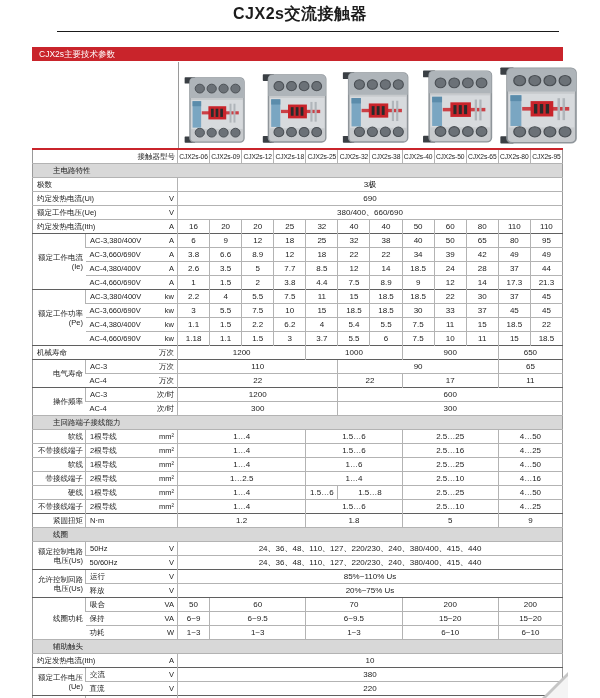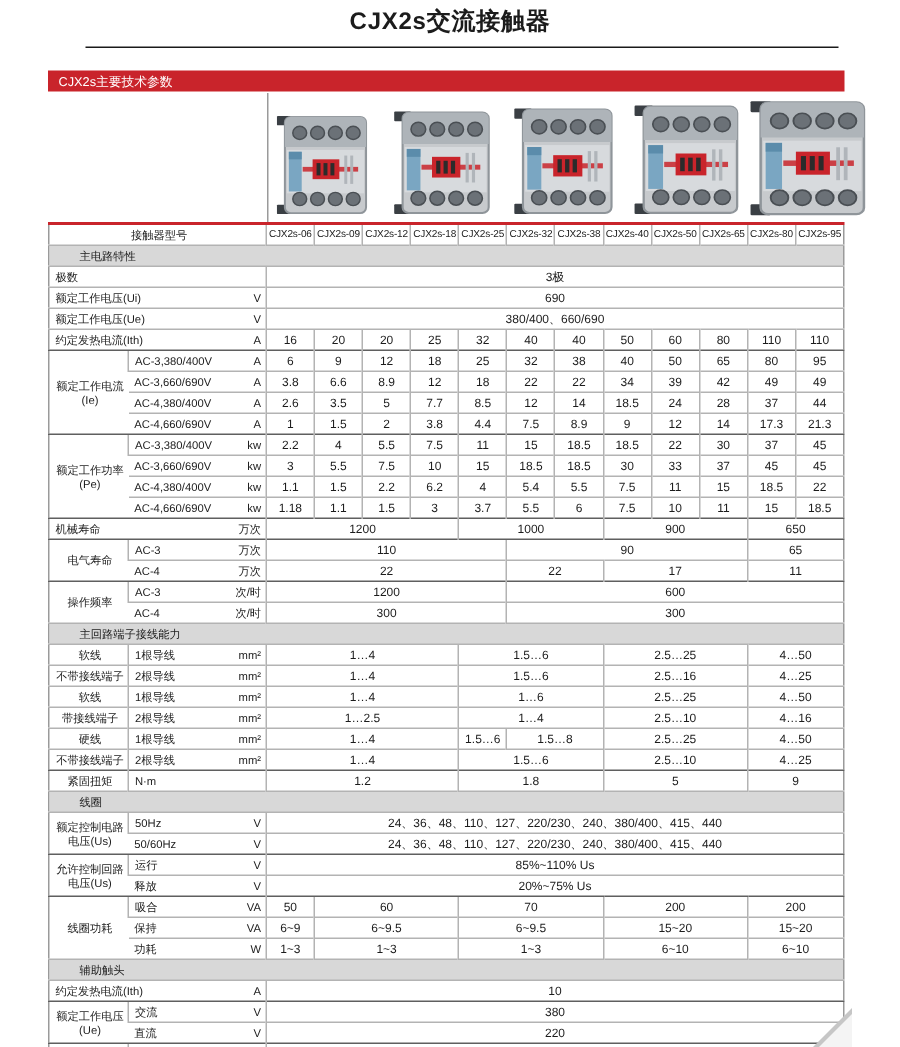--- a/index.html
+++ b/index.html
@@ -32,21 +32,21 @@
     border:1px solid #9a9a9a;border-top:2px solid var(--red);
   }
   .spec td{
     height:13px;padding:0;font-size:8px;line-height:9px;text-align:center;
     border-left:1px solid var(--border);border-top:1px solid var(--border);
     overflow:hidden;white-space:nowrap;vertical-align:middle;
   }
   .spec td:first-child{border-left:none;}
   .spec tr.thick td{border-top-color:var(--borderdark);}
   .spec td.lbl{
-    text-align:center;padding:0 2px 0 4px;white-space:normal;font-size:7.5px;line-height:9px;
+    text-align:right;padding:0 2px 0 4px;white-space:normal;font-size:7.5px;line-height:9px;
   }
   .spec td.lu{text-align:left;padding:0 3px 0 4px;font-size:7.5px;margin-left:43px;}
   .spec td.lu .nm{float:left;}
   .spec td.lu .un{float:right;}
   .spec td.sec{
     background:var(--secbg);text-align:left;padding-left:20px;font-size:7.5px;border-left:none;
   }
   .spec td.mod{font-size:6.7px;letter-spacing:-.1px;}
   .curl{
     position:absolute;left:542px;top:672px;width:0;height:0;
@@ -151,21 +151,21 @@
         <td colspan="15" class="sec">主电路特性</td>
       </tr>
       <tr>
         <td colspan="3" class="lu">
           <span class="nm">极数</span>
         </td>
         <td colspan="12" class="val">3极</td>
       </tr>
       <tr>
         <td colspan="3" class="lu">
-          <span class="nm">额定工作电压(Ui)</span>
+          <span class="nm">约定发热电流(Ui)</span>
           <span class="un">V</span>
         </td>
         <td colspan="12" class="val">690</td>
       </tr>
       <tr>
         <td colspan="3" class="lu">
           <span class="nm">额定工作电压(Ue)</span>
           <span class="un">V</span>
         </td>
         <td colspan="12" class="val">380/400、660/690</td>

